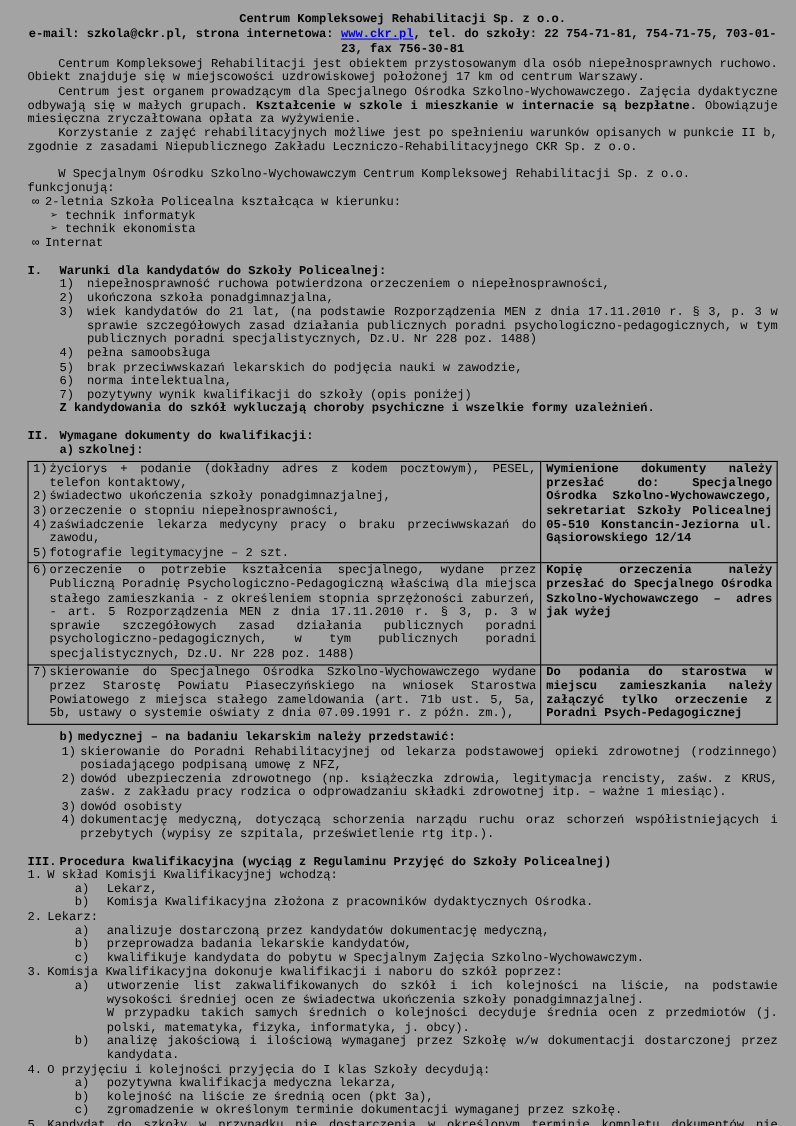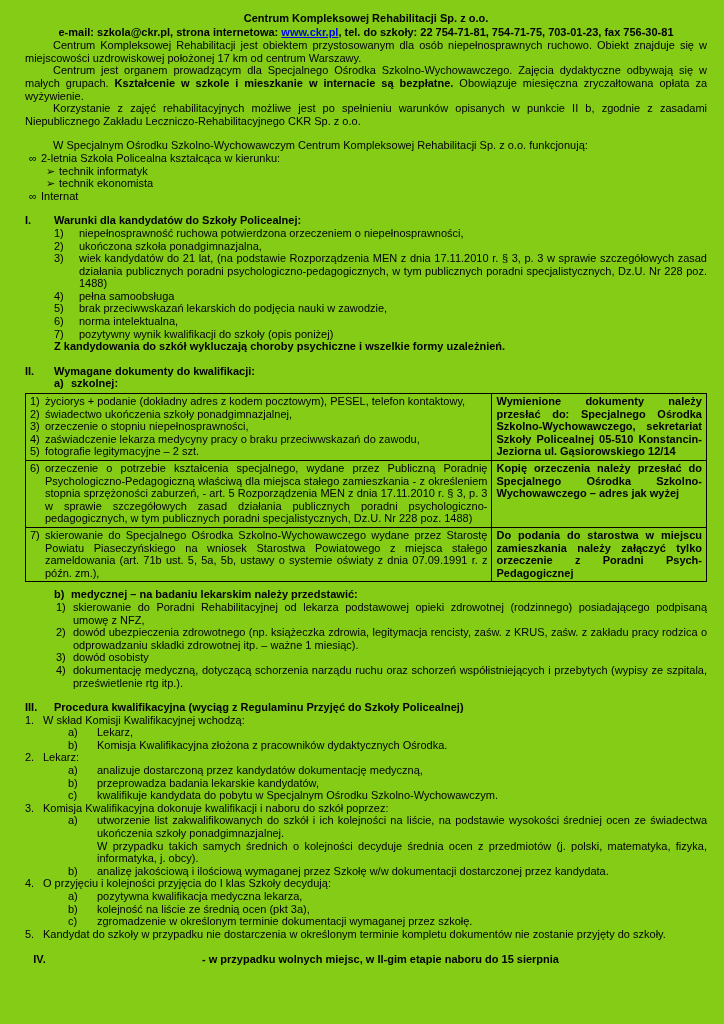--- a/index.html
+++ b/index.html
@@ -1,19 +1,19 @@
 <!DOCTYPE html>
 <html><head>
 <meta charset="utf-8">
 <style>
   html,body{margin:0;padding:0;background:#ffffff;}
   .page{
     width:724px;height:1024px;box-sizing:border-box;
-    padding:12px 17px 0 25px;background:#84cc16;color:#000;
-    font-family:Liberation Sans, sans-serif;
+    padding:12px 17px 0 25px;background:#a3a3a3;color:#000;
+    font-family:Liberation Mono, monospace;
     font-size:11px;line-height:12.6px;
     overflow:hidden;
   }
   p{margin:0;}
   .center{text-align:center;}
   .b{font-weight:700;}
   .just{text-align:justify;}
   .hdr{line-height:13.6px;}
   .title{margin:9px 0 11px 0;}
   .ind{text-indent:28px;}
@@ -214,21 +214,21 @@
   <div class="row l3">
       <span class="num n-l3">a)</span>
       <span class="txt">analizuje dostarczoną przez kandydatów dokumentację medyczną,</span>
     </div>
   <div class="row l3">
       <span class="num n-l3">b)</span>
       <span class="txt">przeprowadza badania lekarskie kandydatów,</span>
     </div>
   <div class="row l3">
       <span class="num n-l3">c)</span>
-      <span class="txt">kwalifikuje kandydata do pobytu w Specjalnym Ośrodku Szkolno-Wychowawczym.</span>
+      <span class="txt">kwalifikuje kandydata do pobytu w Specjalnym Zajęcia Szkolno-Wychowawczym.</span>
     </div>
   <div class="row">
       <span class="num n-l1">3.</span>
       <span class="txt">Komisja Kwalifikacyjna dokonuje kwalifikacji i naboru do szkół poprzez:</span>
     </div>
   <div class="row l3">
     <span class="num n-l3">a)</span>
     <div class="txt">
       <p class="just">utworzenie list zakwalifikowanych do szkół i ich kolejności na liście, na podstawie wysokości średniej ocen ze świadectwa ukończenia szkoły ponadgimnazjalnej.</p>
       <p class="just">W przypadku takich samych średnich o kolejności decyduje średnia ocen z przedmiotów (j. polski, matematyka, fizyka, informatyka, j. obcy).</p>

